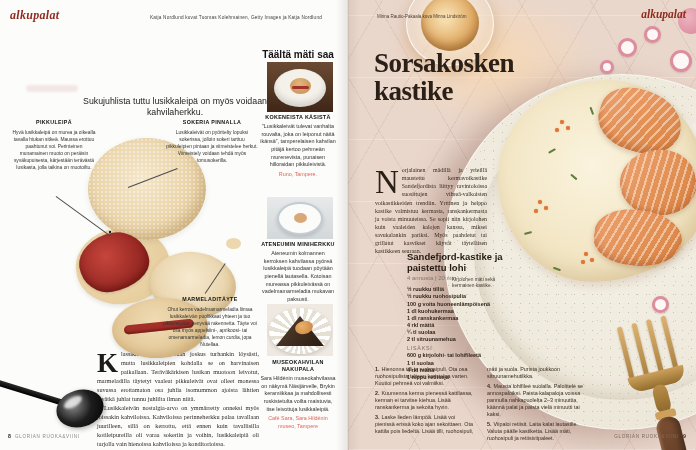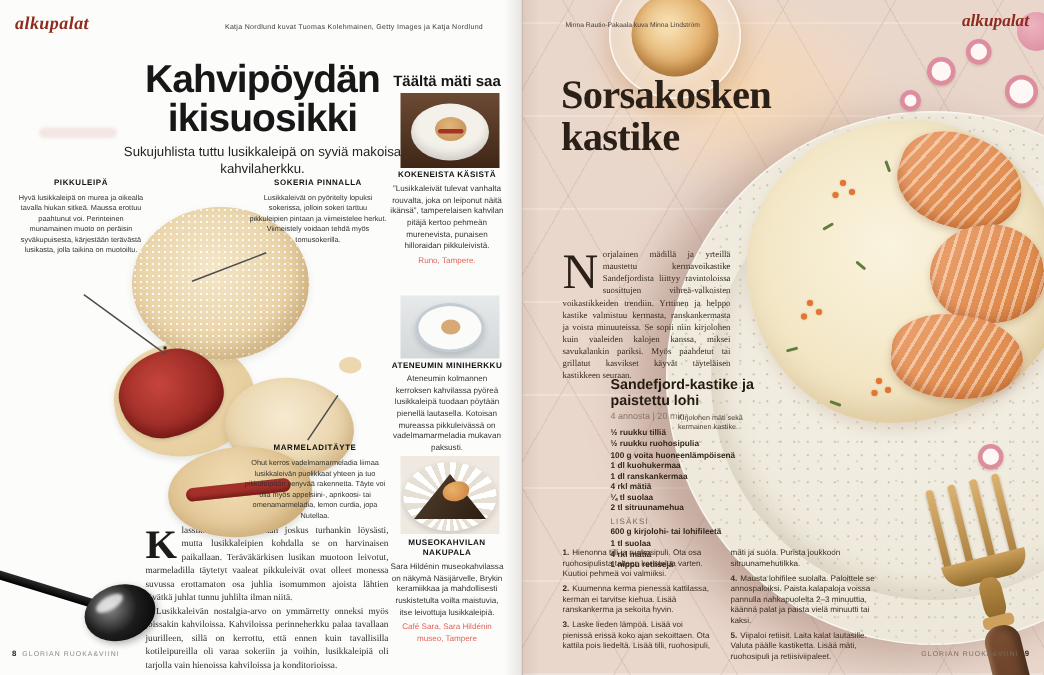--- a/index.html
+++ b/index.html
@@ -190,22 +190,21 @@
 </style>
 </head>
 <body>
 
 <div class="sheet">
 
   <div class="page-left">
     <div class="brand-left">alkupalat</div>
     <div class="smudge"></div>
     <div class="byline-left">Katja Nordlund kuvat Tuomas Kolehmainen, Getty Images ja Katja Nordlund</div>
-    <h1 class="title-left">Kahvipöydän ikisuosikki</h1>
-    <p class="subtitle-left">Sukujuhlista tuttu lusikkaleipä on syviä makoisa kahvilaherkku.</p>
+    <p class="subtitle-left">Sukujuhlista tuttu lusikkaleipä on myös voidaan kahvilaherkku.</p>
 
     <div class="cookie cookie-top"></div>
     <div class="cookie cookie-jam-base"></div>
     <div class="jam-blob"></div>
     <div class="cookie cookie-mid"></div>
     <div class="cookie cookie-bottom">
       <div class="jam-line"></div>
     </div>
     <div class="crumb"></div>
 

